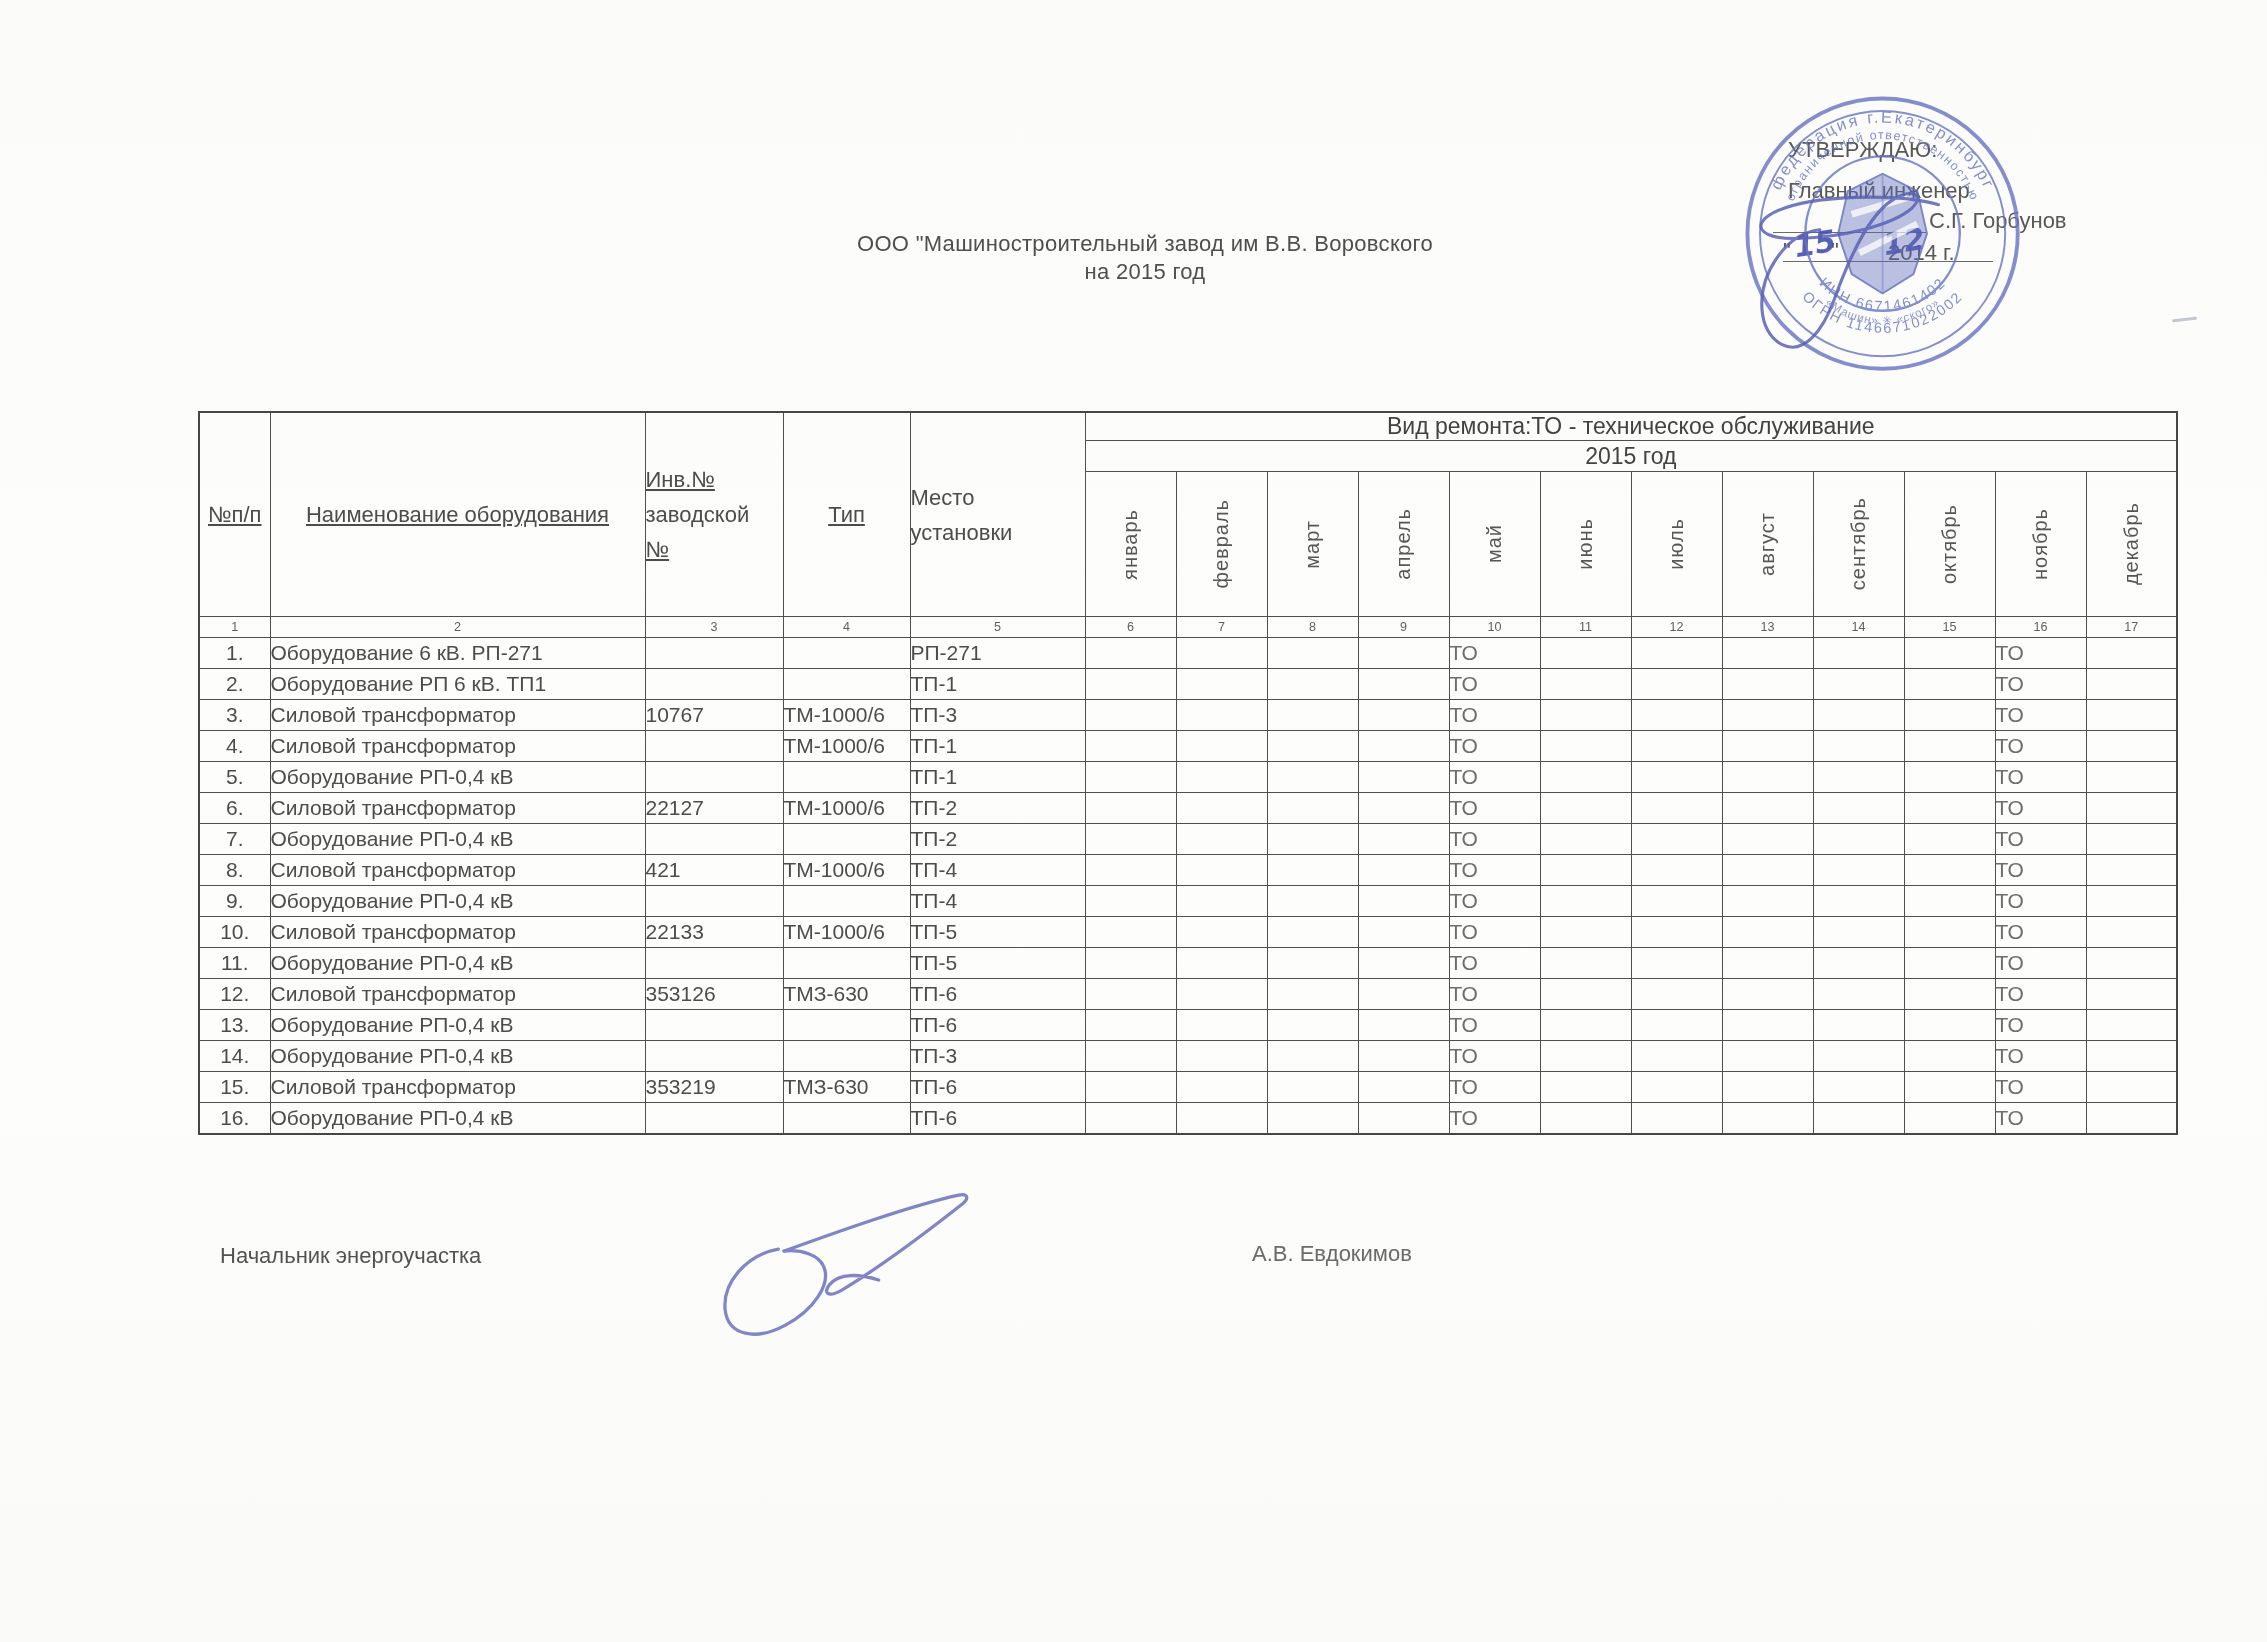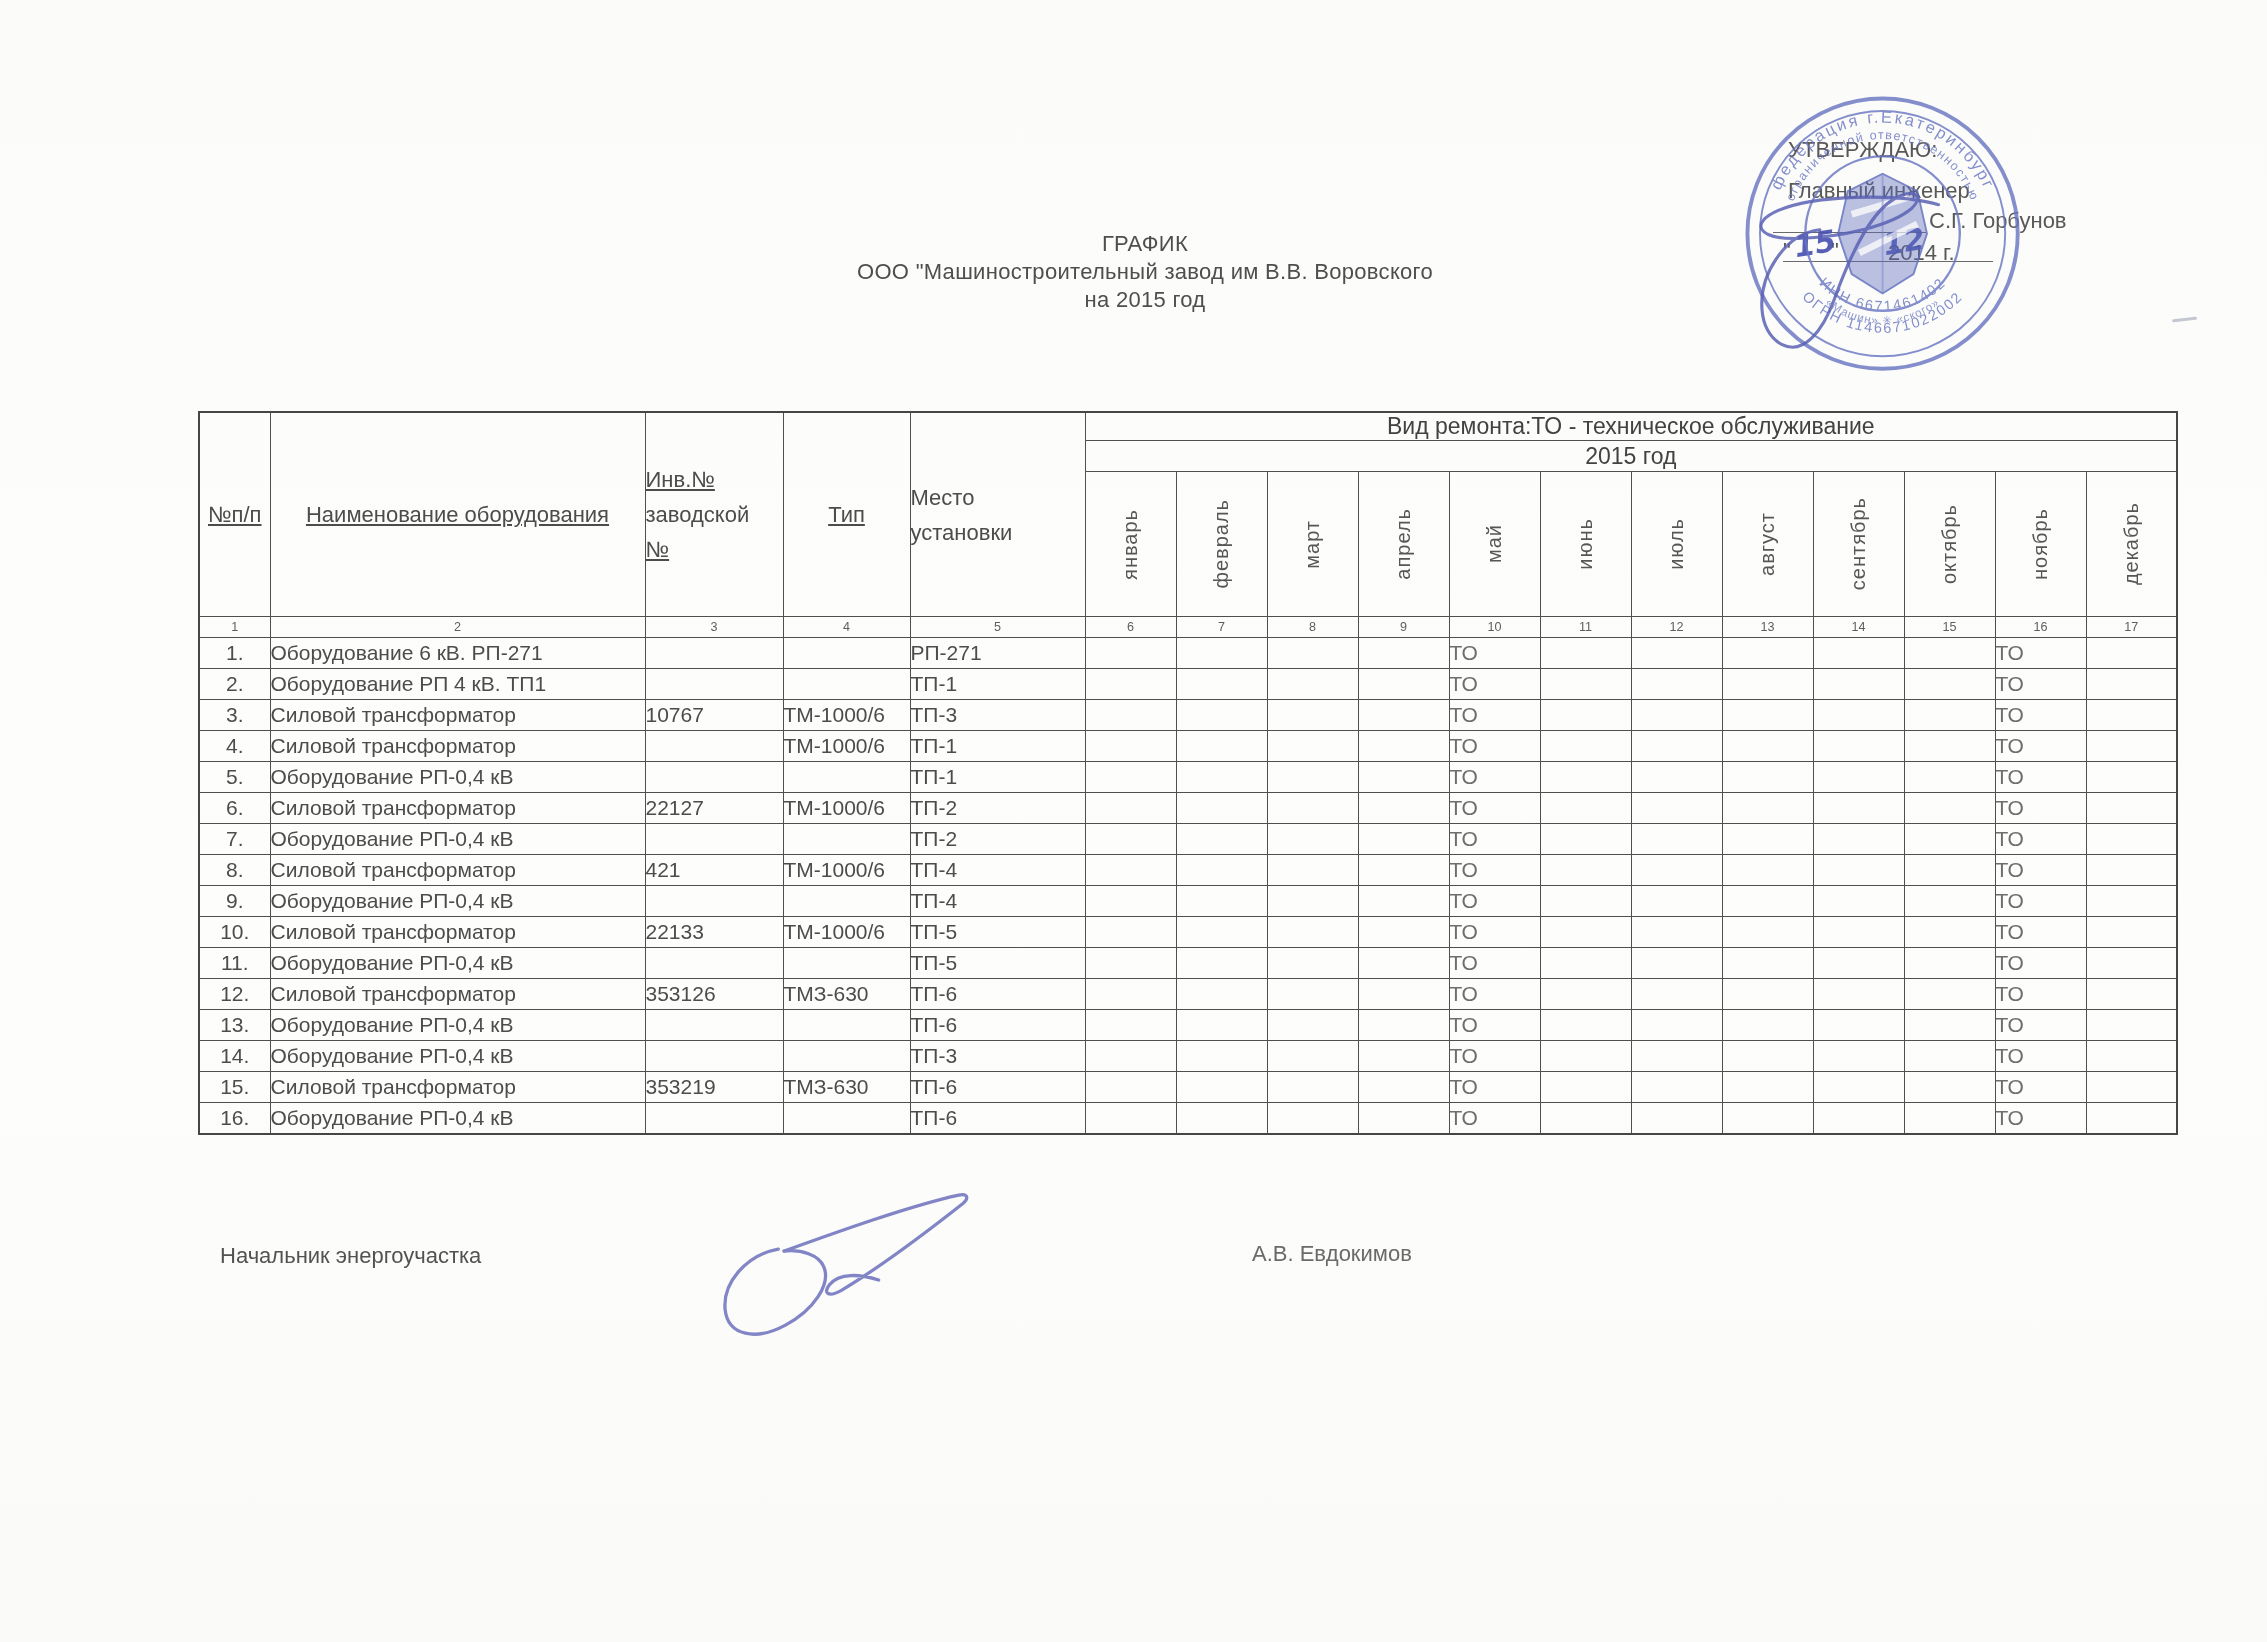--- a/index.html
+++ b/index.html
@@ -76,21 +76,20 @@
     position:absolute;left:2172px;top:318px;width:25px;height:2.9px;
     background:#aab0bf;border-radius:1.9px;transform:rotate(-6deg);opacity:.7;
   }
 </style>
 </head>
 <body>
 
 <div class="page">
 
   <div class="doc-title">
-    <div>ГРАФИК</div>
     <div>ООО "Машиностроительный завод им В.В. Воровского</div>
     <div>на 2015 год</div>
   </div>
 
   <div class="appr appr-label">УТВЕРЖДАЮ:</div>
   <div class="appr appr-role">Главный инженер</div>
   <div class="appr appr-name">С.Г. Горбунов</div>
   <div class="appr appr-q1">"</div>
   <div class="appr appr-q2">"</div>
   <div class="appr appr-year">2014 г.</div>
@@ -282,21 +281,21 @@
           <td class="c-mark"></td>
           <td class="c-mark"></td>
           <td class="c-mark"></td>
           <td class="c-mark"></td>
           <td class="c-mark"></td>
           <td class="c-mark">ТО</td>
           <td class="c-mark"></td>
         </tr>
         <tr class="body-row">
           <td class="c-num">2.</td>
-          <td class="c-left">Оборудование РП 4 кВ. ТП1</td>
+          <td class="c-left">Оборудование РП 6 кВ. ТП1</td>
           <td class="c-left"></td>
           <td class="c-left"></td>
           <td class="c-left">ТП-1</td>
           <td class="c-mark"></td>
           <td class="c-mark"></td>
           <td class="c-mark"></td>
           <td class="c-mark"></td>
           <td class="c-mark">ТО</td>
           <td class="c-mark"></td>
           <td class="c-mark"></td>

